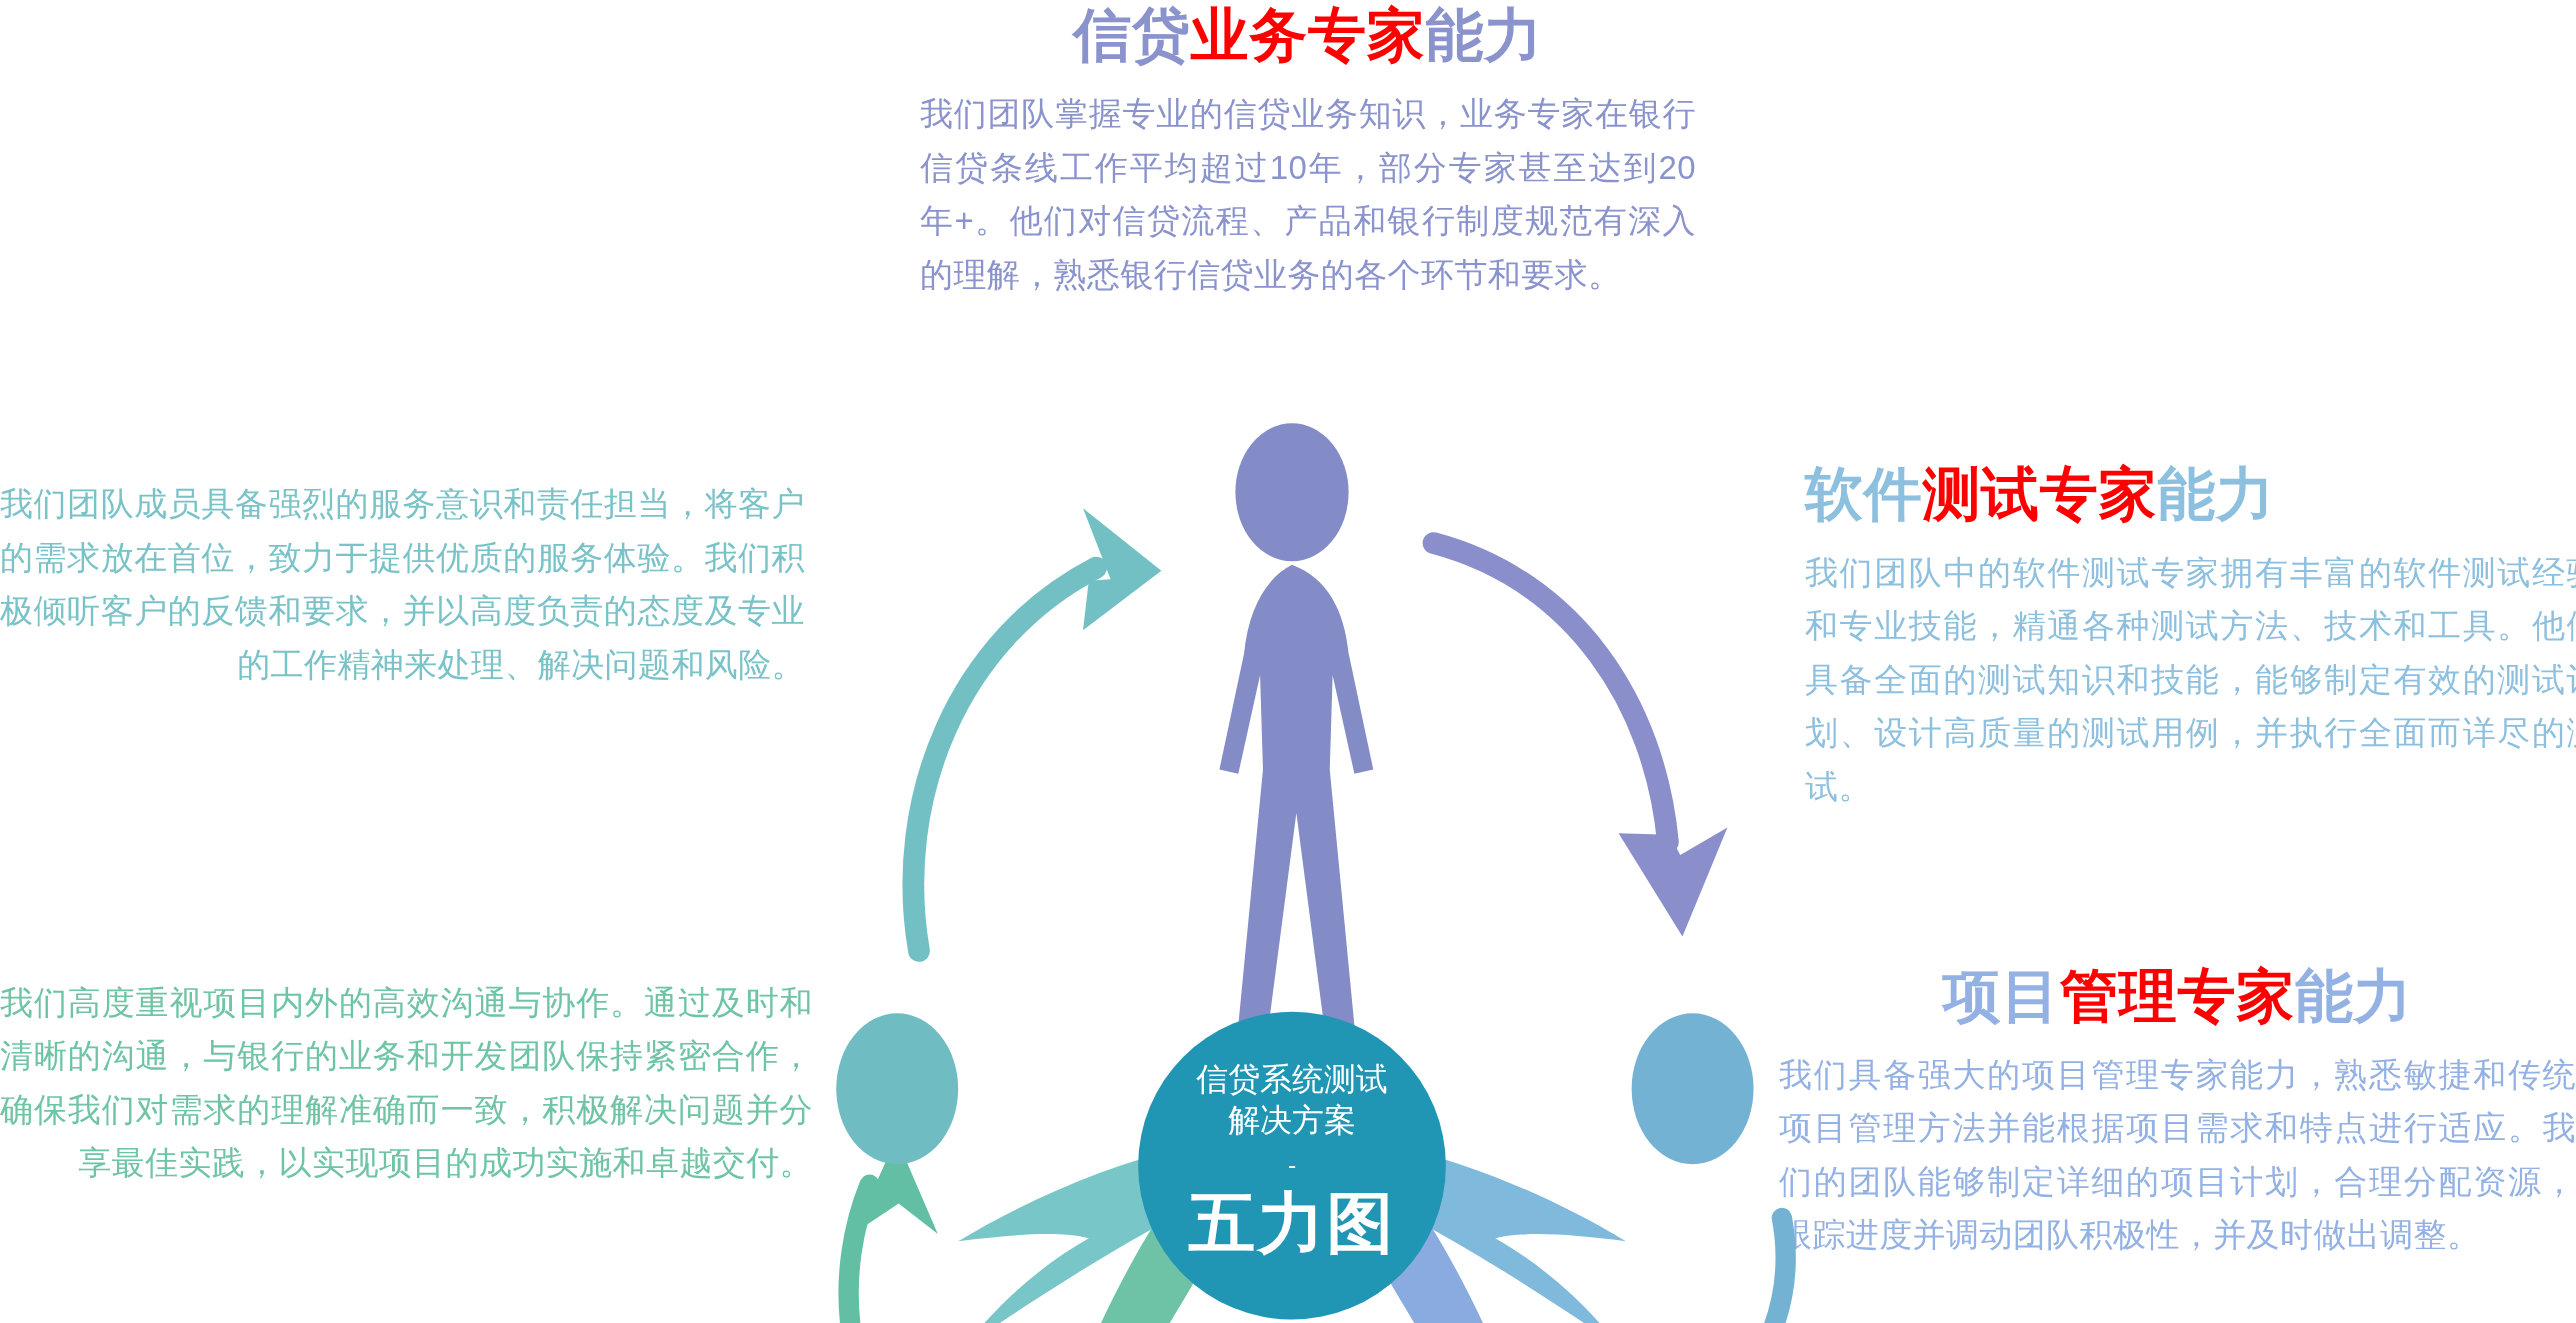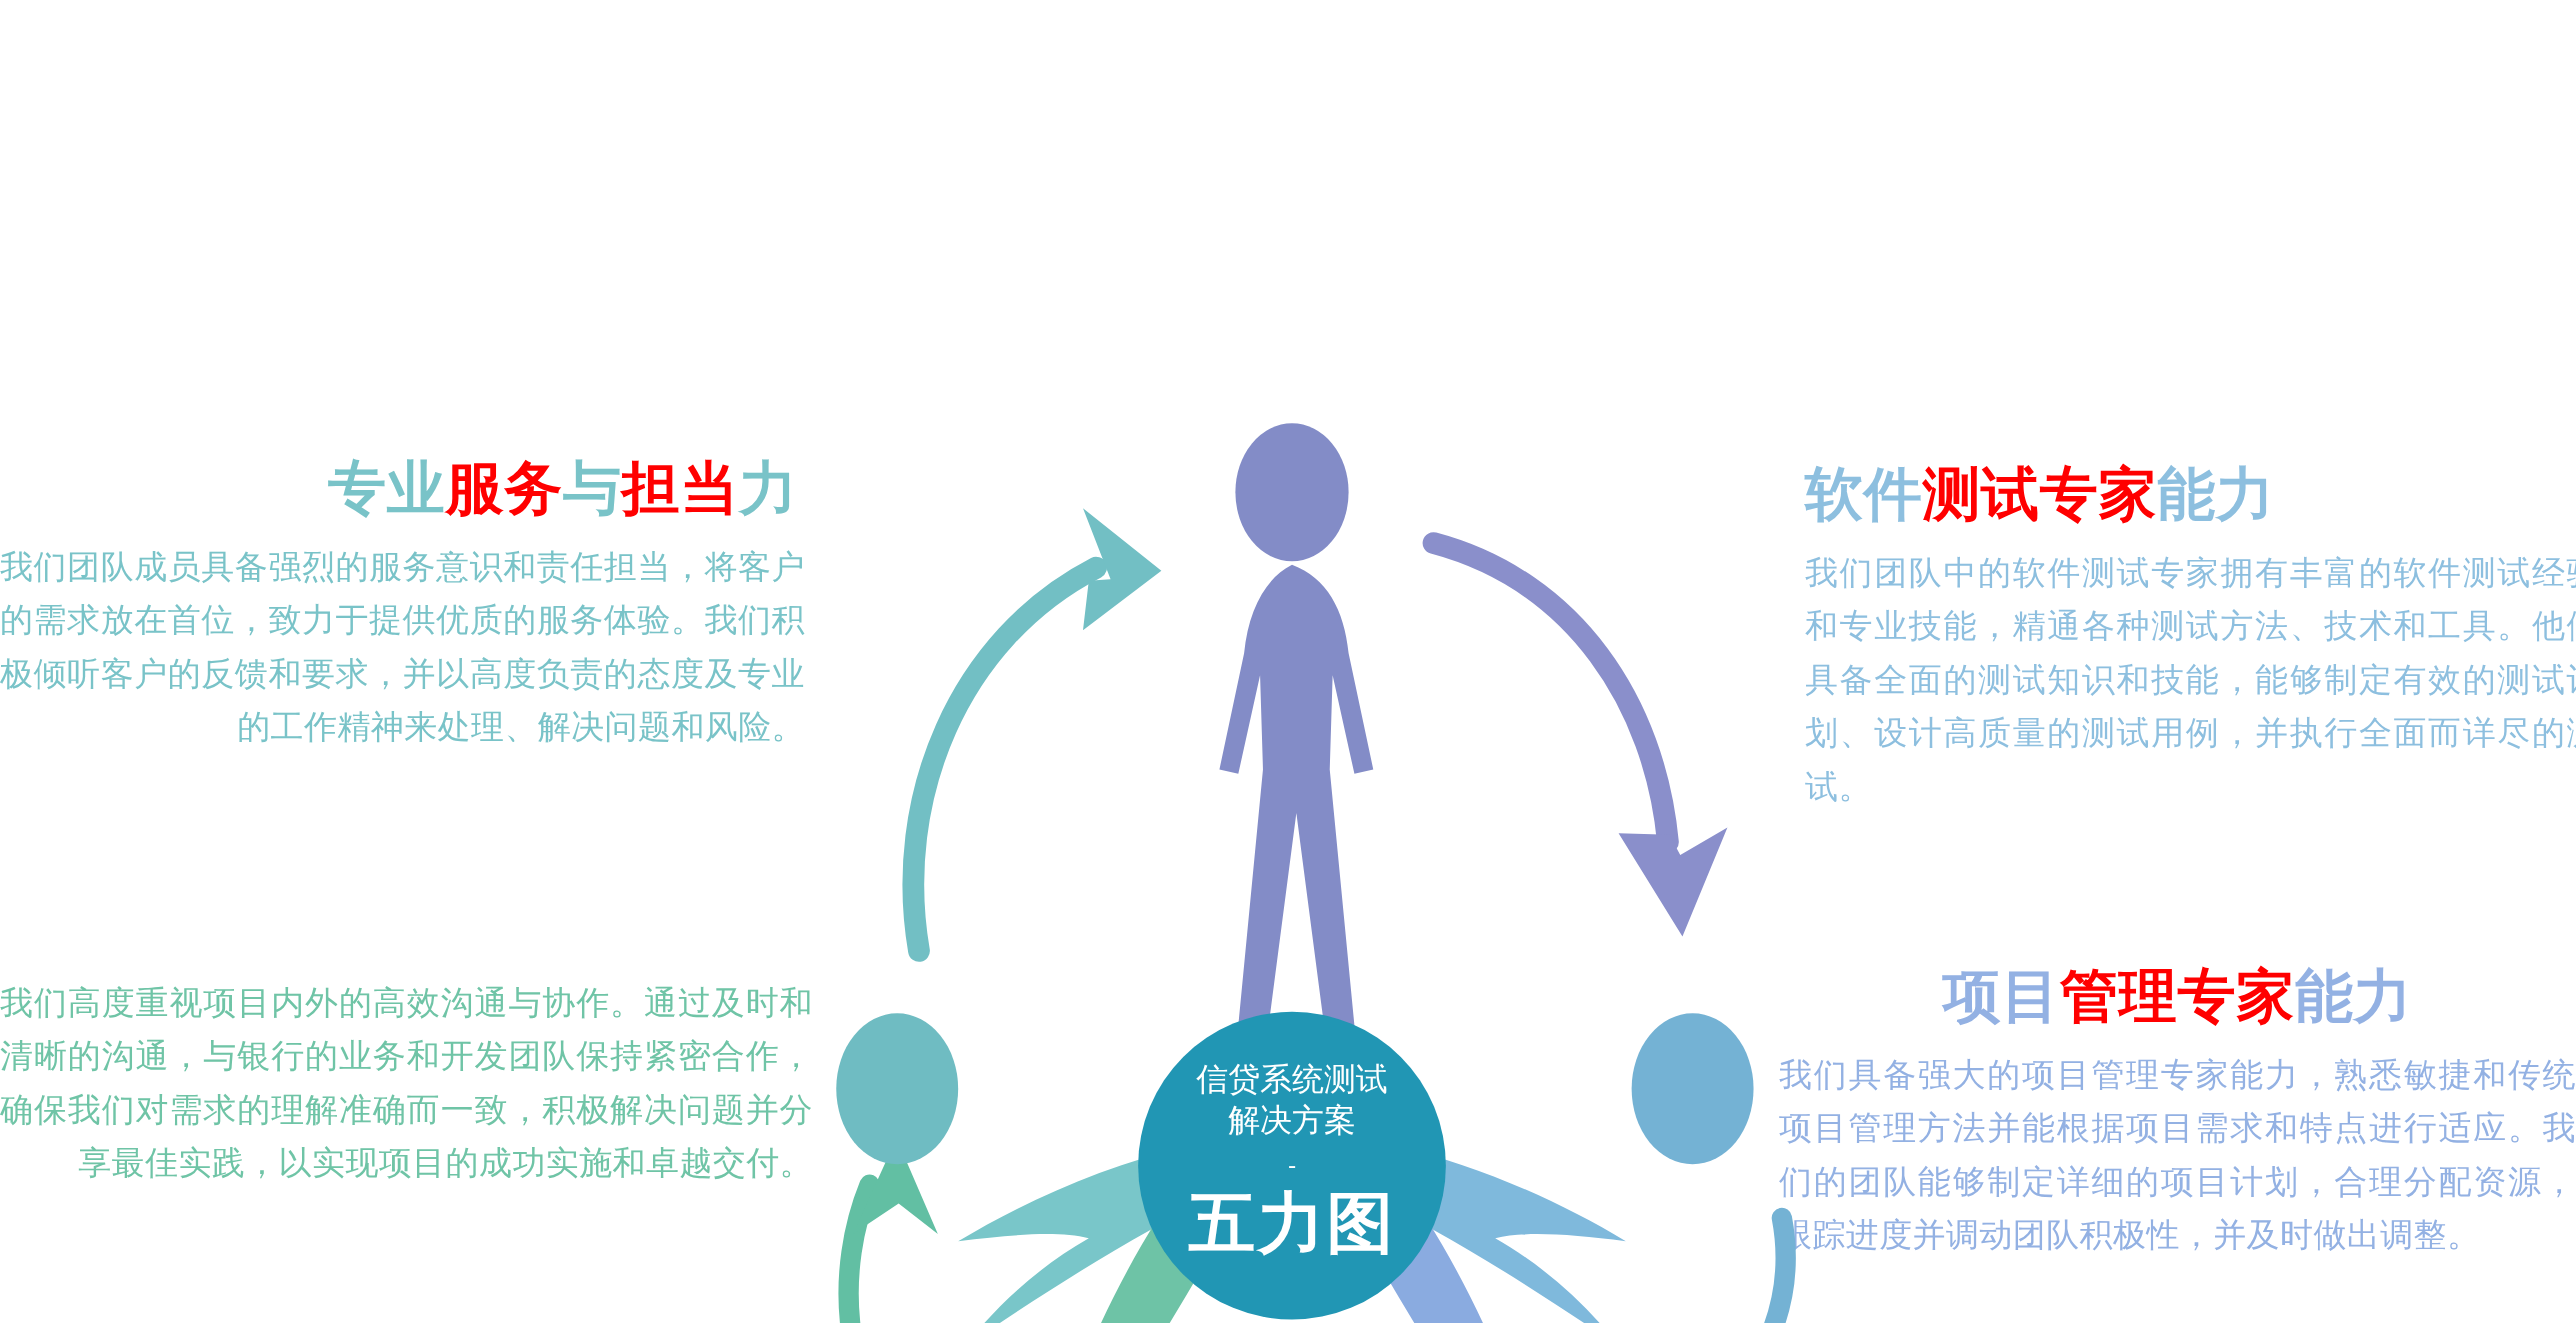--- a/index.html
+++ b/index.html
@@ -84,25 +84,28 @@
   .hub-line-1 { font-size: 44px; }
   .hub-line-2 { font-size: 44px; }
   .hub-dash   { font-size: 34px; }
   .hub-big    { font-size: 92px; font-weight: bold; letter-spacing: 3px; }
 </style>
 </head>
 <body>
 
 <div class="stage">
 
+  <div class="block" id="block-credit">
+    <div class="heading c-credit">
+      <span>信贷</span><span class="hl">业务专家</span><span>能力</span>
+    </div>
+    <div class="body-text c-credit">我们团队掌握专业的信贷业务知识，业务专家在银行信贷条线工作平均超过10年，部分专家甚至达到20年+。他们对信贷流程、产品和银行制度规范有深入的理解，熟悉银行信贷业务的各个环节和要求。</div>
+  </div>
 
   <div class="block" id="block-service">
-    <div class="heading c-service">
-      <span>专业</span><span class="hl">服务</span><span>与</span><span class="hl">担当</span><span>力</span>
-    </div>
     <div class="body-text c-service">我们团队成员具备强烈的服务意识和责任担当，将客户的需求放在首位，致力于提供优质的服务体验。我们积极倾听客户的反馈和要求，并以高度负责的态度及专业的工作精神来处理、解决问题和风险。</div>
   </div>
 
   <div class="block" id="block-testing">
     <div class="heading c-testing">
       <span>软件</span><span class="hl">测试专家</span><span>能力</span>
     </div>
     <div class="body-text c-testing">我们团队中的软件测试专家拥有丰富的软件测试经验和专业技能，精通各种测试方法、技术和工具。他们具备全面的测试知识和技能，能够制定有效的测试计划、设计高质量的测试用例，并执行全面而详尽的测试。</div>
   </div>
 

